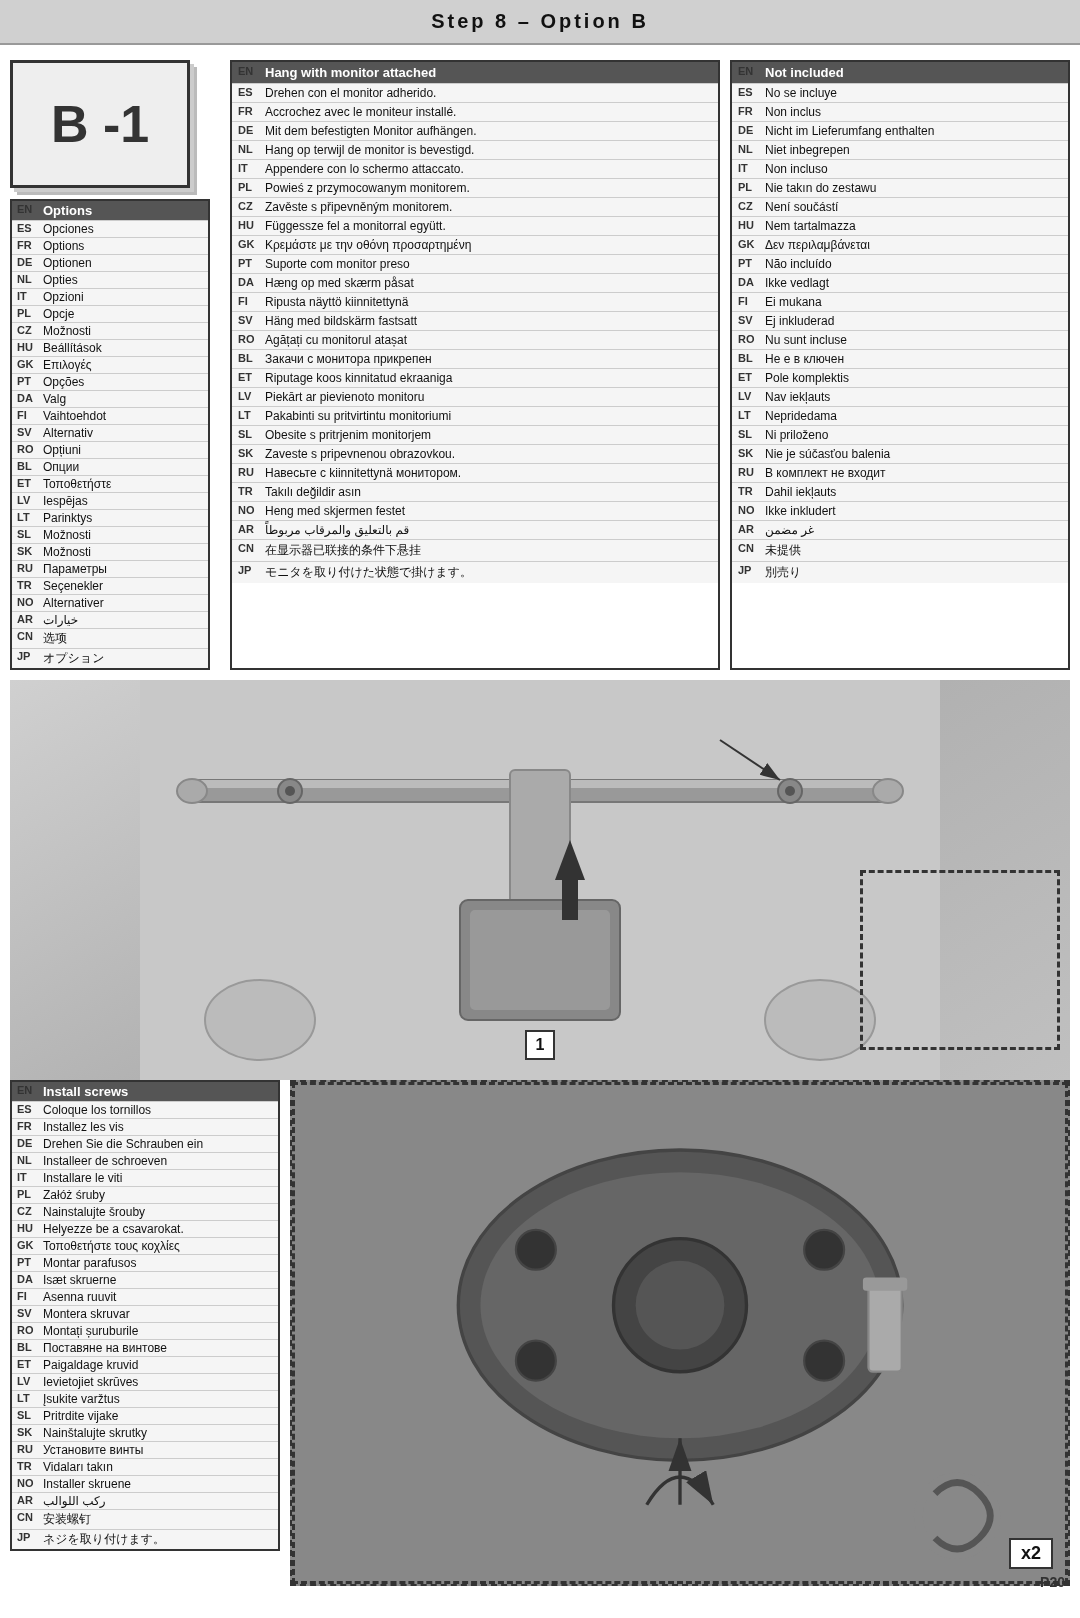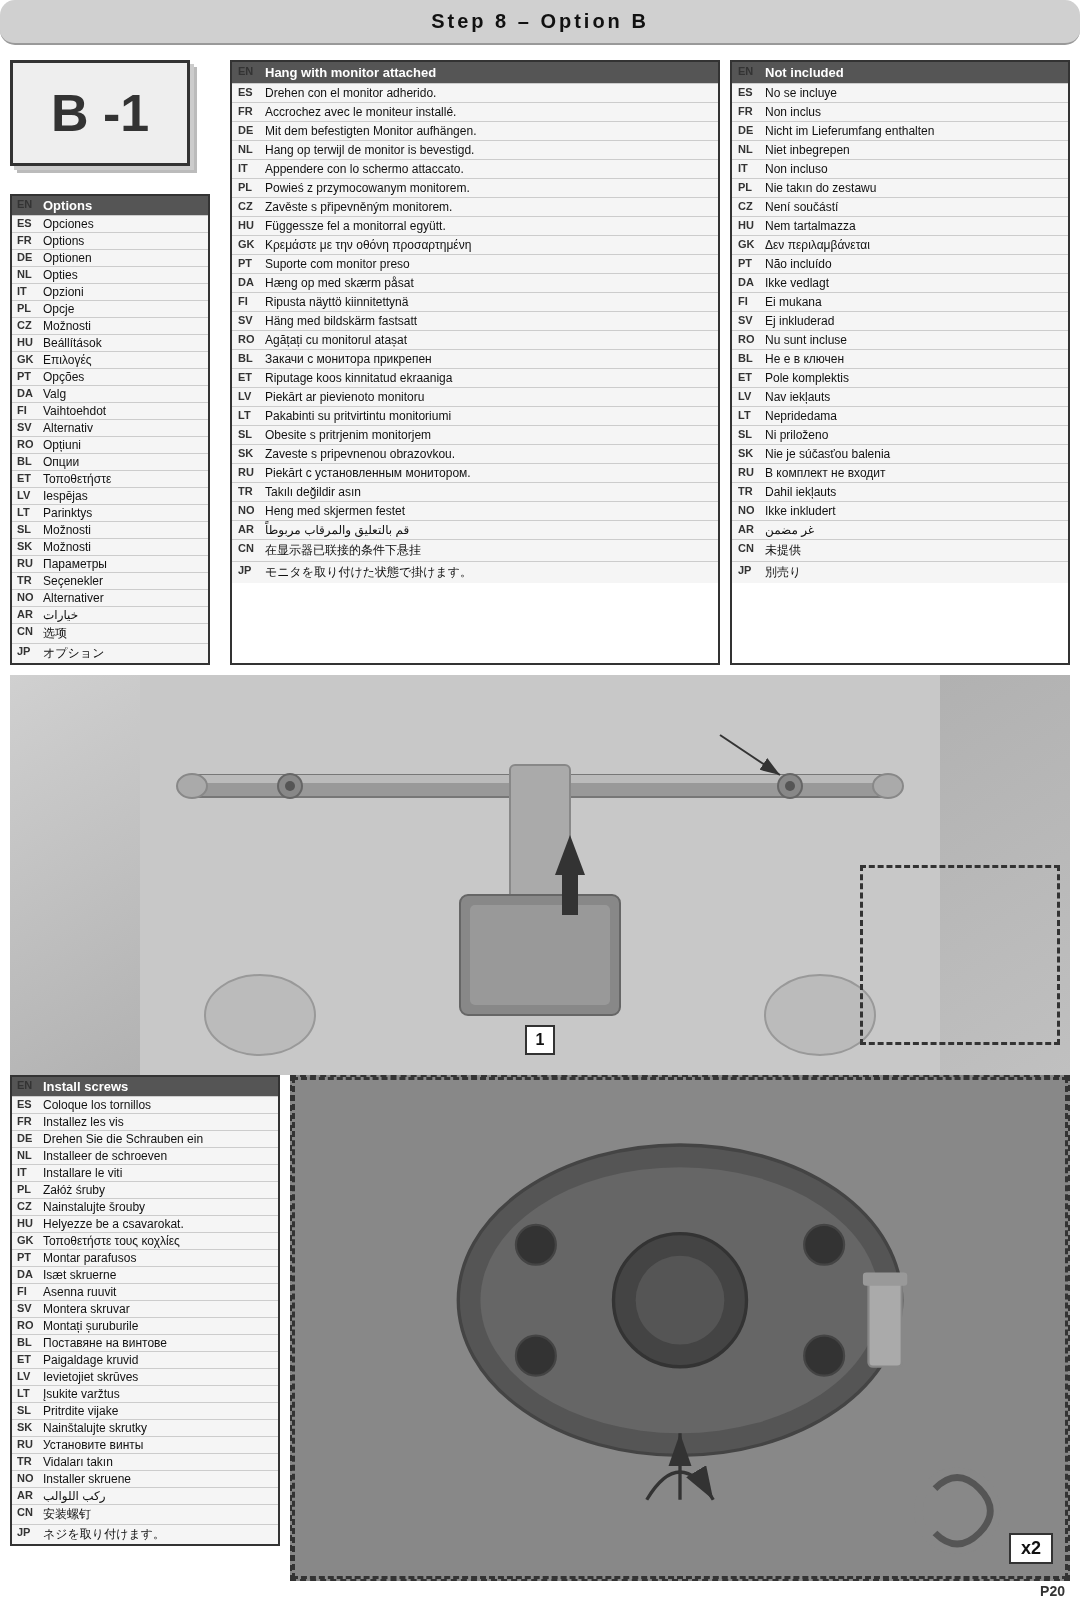--- a/index.html
+++ b/index.html
@@ -15,48 +15,47 @@
 
     
     .page-header {
       background: #d0d0d0;
       text-align: center;
       padding: 10px 0;
       font-size: 20px;
       font-weight: bold;
       letter-spacing: 3px;
       border-bottom: 2px solid #999;
-      border-radius: 15px;
     }
 
     
     .main-content {
       display: flex;
       padding: 15px 10px 10px 10px;
       gap: 10px;
     }
 
     
     .left-col {
       width: 210px;
       flex-shrink: 0;
     }
 
     .b1-box {
       border: 3px solid #333;
       background: #eee;
       width: 180px;
-      height: 106px;
+      height: 128px;
       display: flex;
       align-items: center;
       justify-content: center;
       font-size: 52px;
       font-weight: bold;
       color: #333;
-      margin-bottom: 28px;
+      margin-bottom: 11px;
       position: relative;
       box-shadow: 4px 4px 0 #ccc, 7px 7px 0 #bbb;
     }
 
     .options-table {
       border: 2px solid #333;
       width: 200px;
     }
     .options-table .table-header {
       background: #555;
@@ -136,21 +135,21 @@
       border-top: 1px solid #ccc;
       font-size: 12px;
     }
     .install-table .table-row:nth-child(even) {
       background: #f5f5f5;
     }
 
     
     .page-number {
       position: absolute;
-      bottom: 19px;
+      bottom: 28px;
       right: 15px;
       font-size: 14px;
       font-weight: bold;
       color: #333;
       text-align: center;
     }
 
     .full-bottom {
       display: flex;
       margin: 0 10px 30px 10px;
@@ -375,21 +374,21 @@
           <div class="instr-row" style="background: rgb(245, 245, 245);">
             <span class="lang-code">SL</span>
             <span>Obesite s pritrjenim monitorjem</span>
           </div>
           <div class="instr-row">
             <span class="lang-code">SK</span>
             <span>Zaveste s pripevnenou obrazovkou.</span>
           </div>
           <div class="instr-row" style="background: rgb(245, 245, 245);">
             <span class="lang-code">RU</span>
-            <span>Piekārt с установленным монитором.</span>
+            <span>Навесьте с kiinnitettynä монитором.</span>
           </div>
           <div class="instr-row">
             <span class="lang-code">TR</span>
             <span>Takılı değildir asın</span>
           </div>
           <div class="instr-row" style="background: rgb(245, 245, 245);">
             <span class="lang-code">NO</span>
             <span>Heng med skjermen festet</span>
           </div>
           <div class="instr-row">

